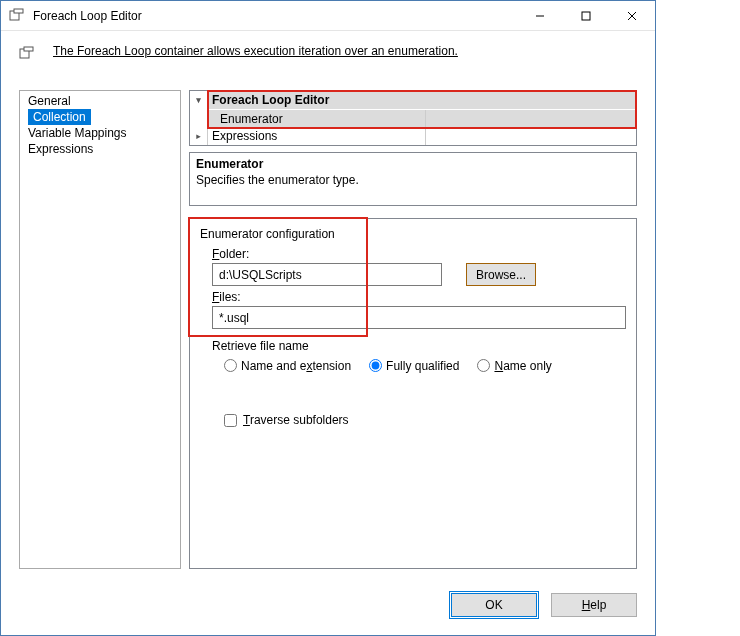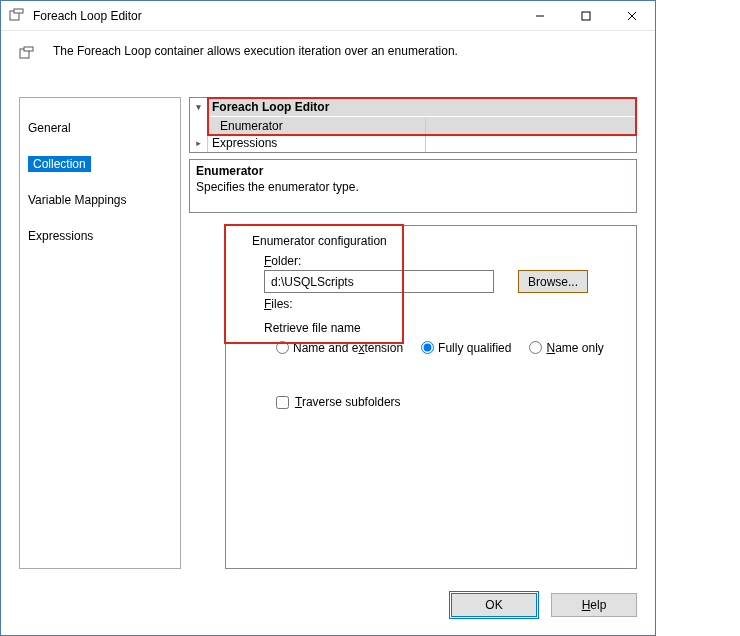--- a/index.html
+++ b/index.html
@@ -40,45 +40,45 @@
     .titlebar-btn {
       width: 46px;
       display: flex;
       align-items: center;
       justify-content: center;
       font-family: "Segoe UI", sans-serif;
       font-size: 10px;
     }
     
     .header-strip {
-      padding: 13px 18px 35px 18px;
+      padding: 13px 18px 28px 18px;
       display: flex;
       align-items: flex-start;
       gap: 18px;
+      text-decoration: underline;
     }
     .header-icon { width: 16px; height: 16px; margin-top:2px;}
     .header-text { font-size: 12px; }
     
     .content {
       flex: 1;
       display: flex;
       padding: 0 18px 10px 18px;
       gap: 8px;
       min-height: 0;
     }
     
     .nav-panel {
       width: 162px;
       border: 1px solid #aaa;
       padding: 2px 0;
     }
     .nav-item {
       padding: 1px 8px;
       cursor: default;
-      margin-top: 20px;
     }
     .nav-item.selected {
       background: #0078d7;
       color: #fff;
       display: inline-block;
       margin-left: 8px;
       padding: 1px 5px;
     }
     .nav-wrap { padding-left:0; }
     
@@ -143,24 +143,23 @@
       border: 1px solid #828790;
       padding: 4px 6px 18px 6px;
       background:#fff;
     }
     .desc-title { font-weight: bold; }
     .desc-text { margin-top: 2px; }
     
     .config-area {
       flex: 1;
       border: 1px solid #828790;
-      padding: 8px 26px;
+      padding: 8px 10px;
       position: relative;
       margin-top: 6px;
-      margin-left: 36px;
     }
     .red-box-2 {
       position:absolute;
       border:2px solid #d9261c;
       left:-2px; top:-2px;
       width: 180px; height: 120px;
       pointer-events:none;
     }
     .config-group-label { margin-bottom: 6px; }
     .cfg-label { margin: 4px 0 2px 12px; }
@@ -287,20 +286,23 @@
         <div class="red-box-2"></div>
         <div class="config-group-label">Enumerator configuration</div>
 
         <div class="cfg-label"><span class="u">F</span><span>older:</span></div>
         <div class="cfg-row">
           <input class="cfg-input cfg-folder-input" value="d:\USQLScripts" style="">
           <button class="cfg-btn">Browse...</button>
         </div>
 
         <div class="cfg-label"><span class="u">F</span><span>iles:</span></div>
+        <div class="cfg-row">
+          <input class="cfg-input cfg-files-input" value="*.usql" style="">
+        </div>
 
         <div class="retrieve-label">Retrieve file name</div>
         <div class="radio-row">
           <label class="radio-opt">
               <input type="radio" name="r" style="">
               <span><span>Name and e</span><span class="u">x</span><span>tension</span></span>
             </label>
           <label class="radio-opt">
               <input type="radio" name="r" checked="" style="">
               <span>Fully qualified</span>

